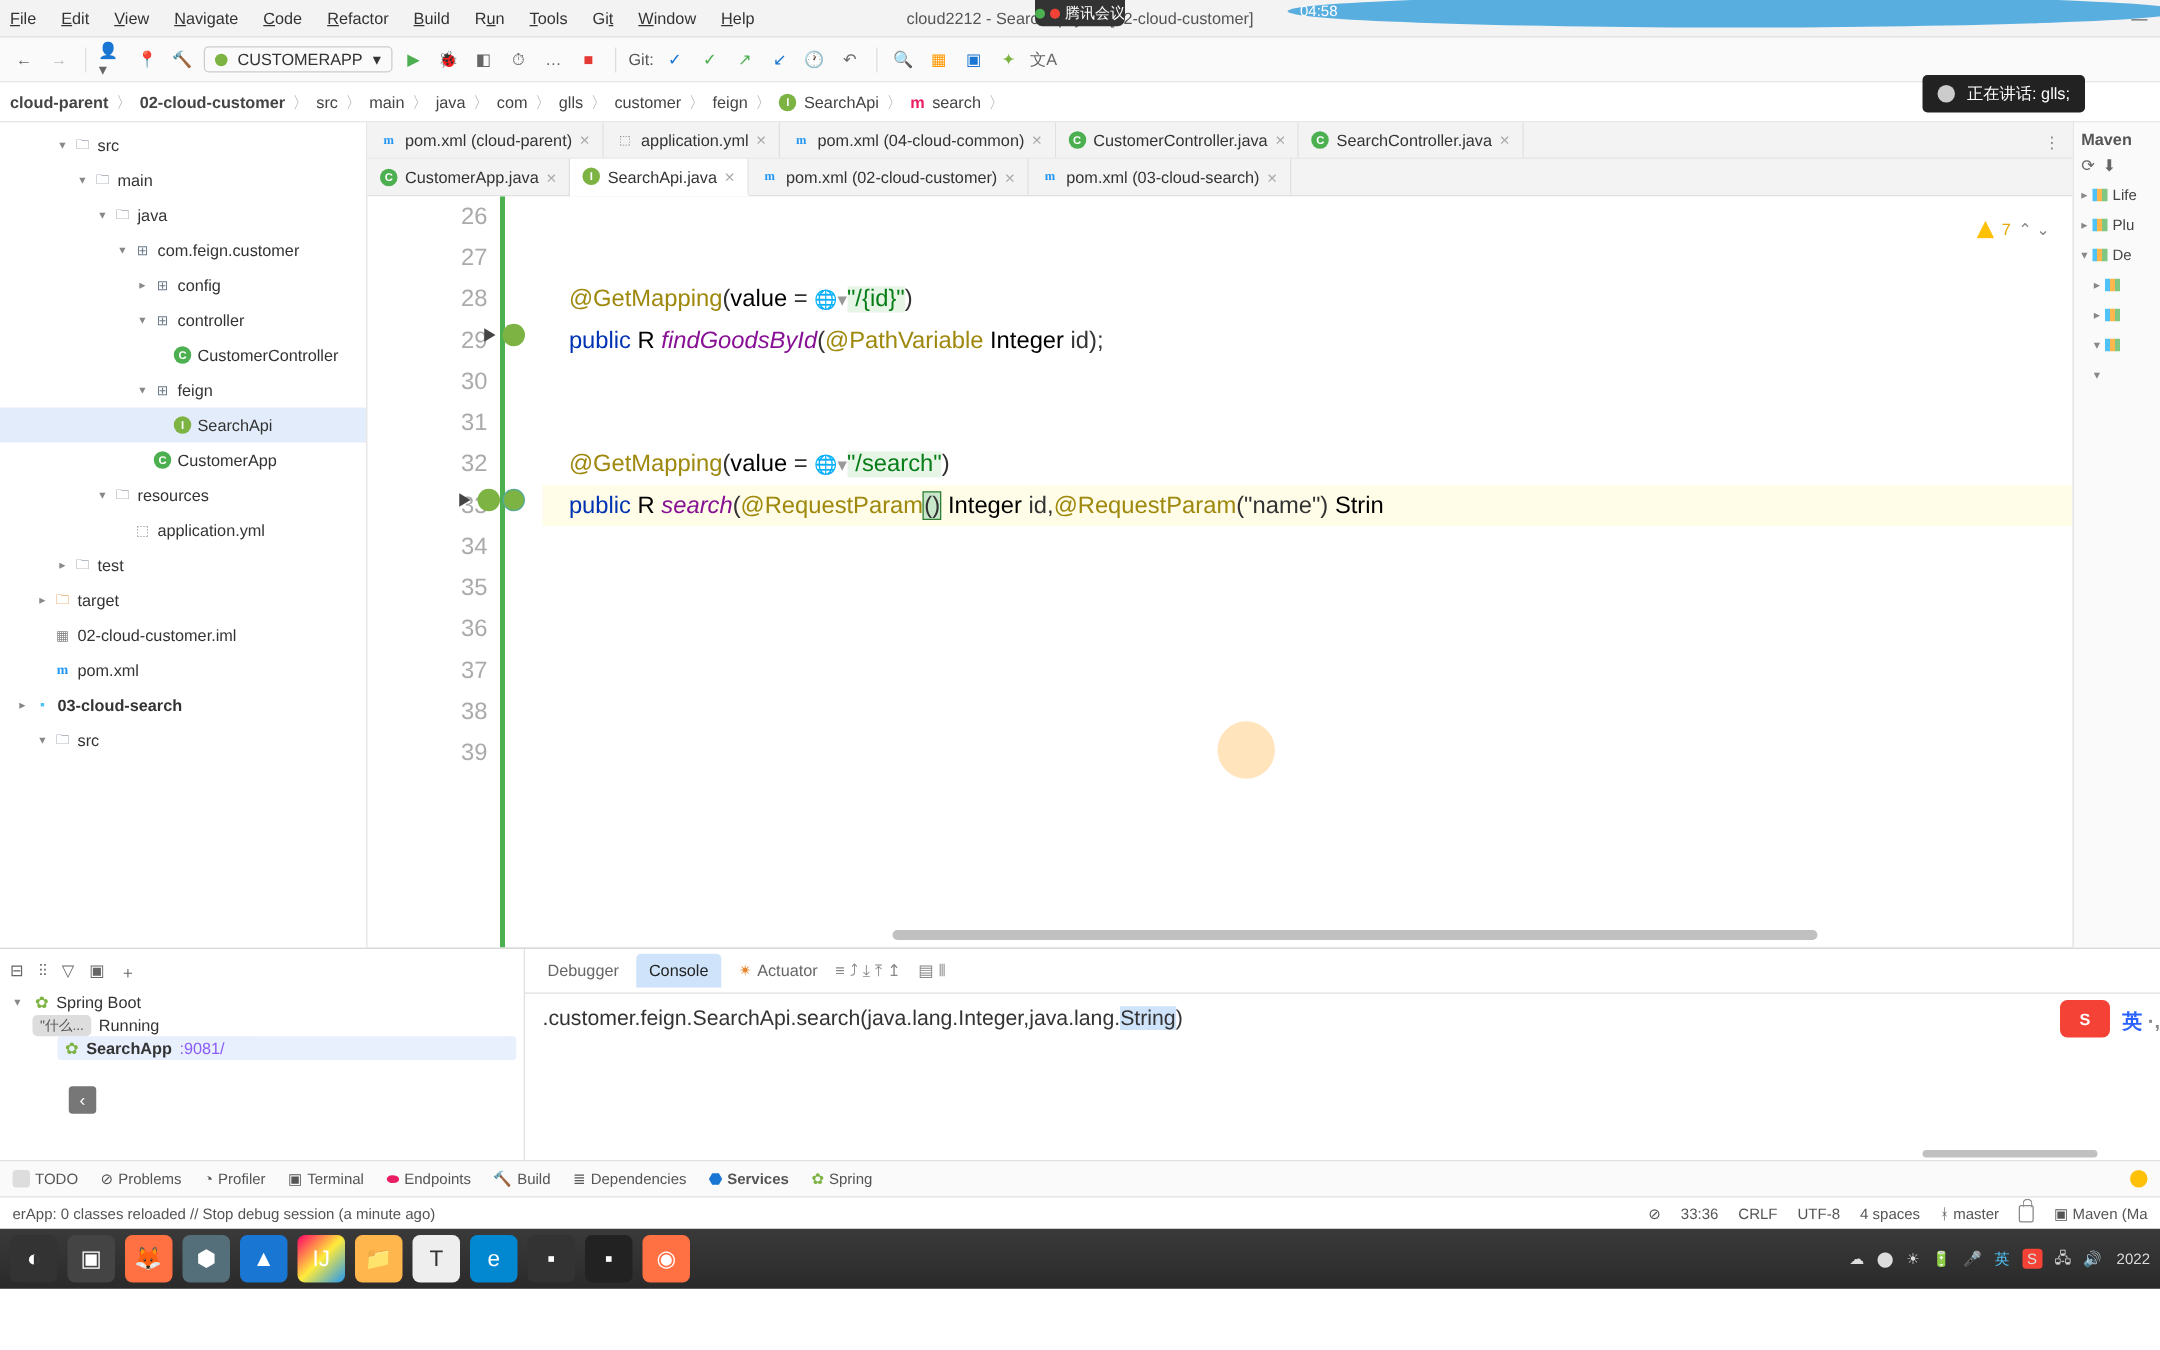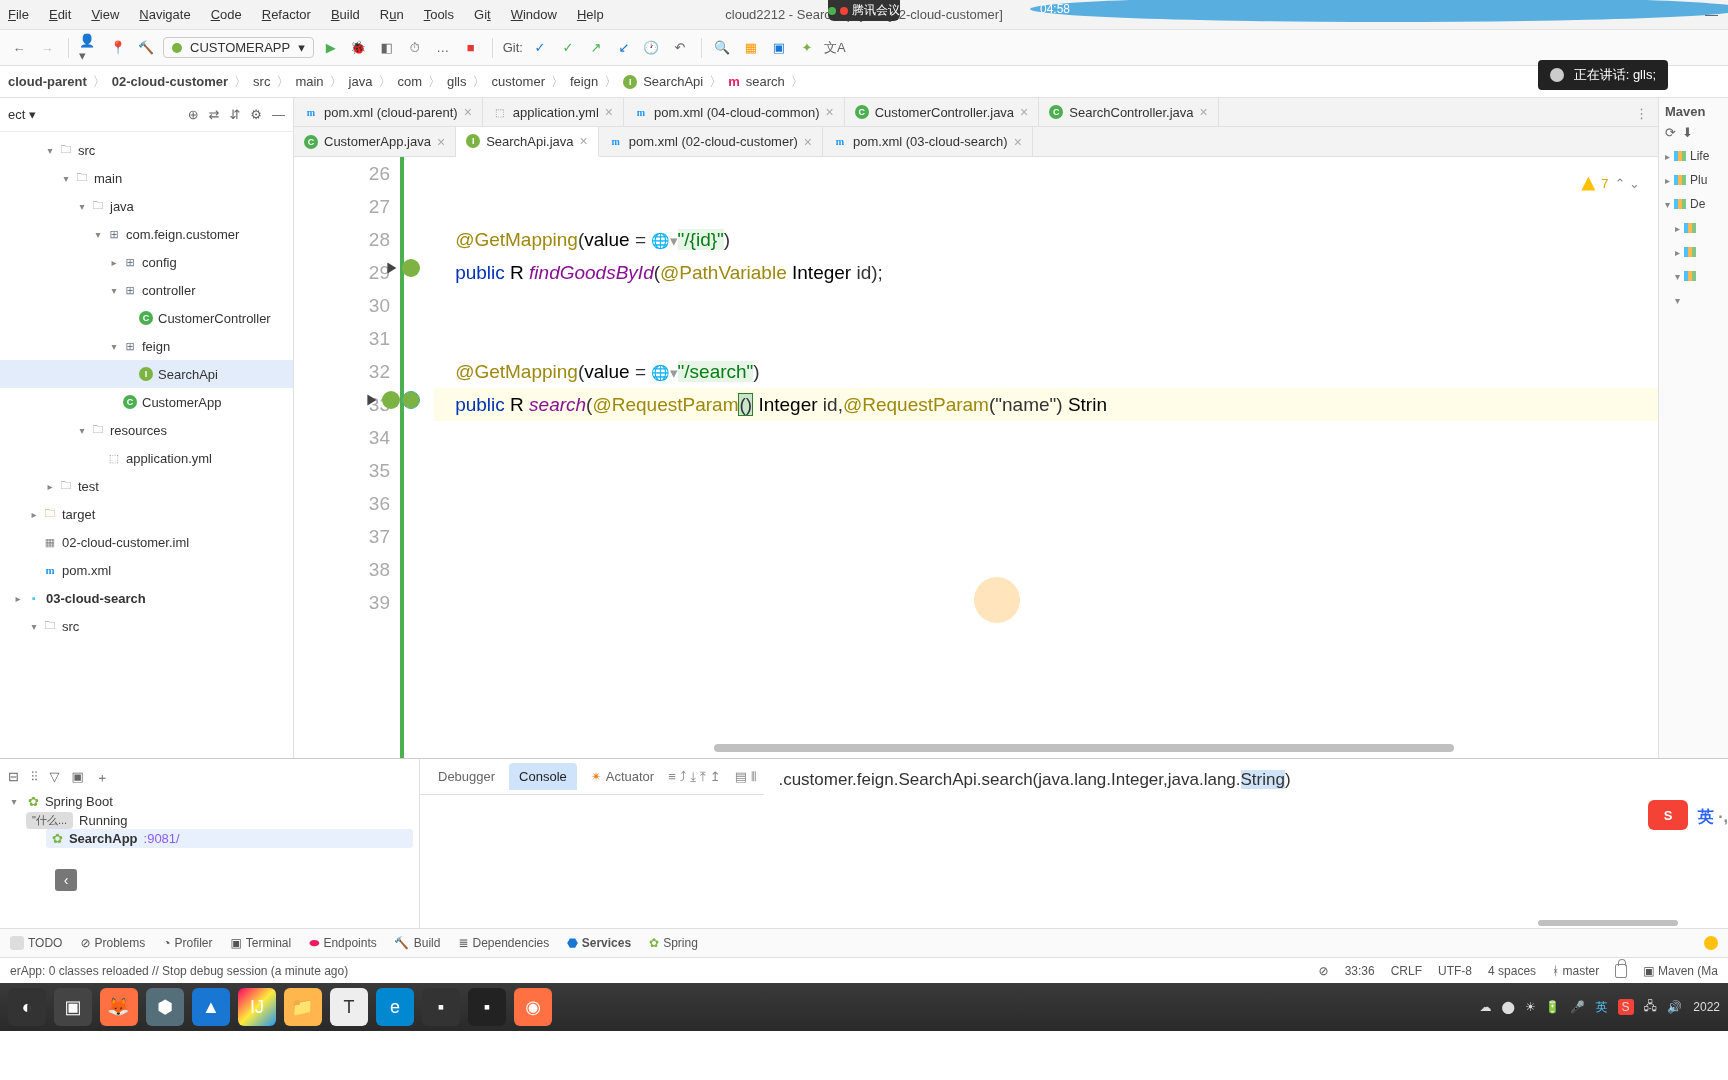--- a/index.html
+++ b/index.html
@@ -81,21 +81,21 @@
 .bottom-panel { height:170px; border-top:1px solid #ccc; display:flex; background:#fff; }
 .run-side { width:420px; border-right:1px solid #e0e0e0; padding:6px; position:relative; }
 .run-toolbar { display:flex; gap:12px; padding:4px 2px; color:#666; }
 .spring-node { display:flex; align-items:center; gap:6px; padding:3px 0; }
 .spring-leaf { color:#7cb342; }
 .running-row { display:flex; align-items:center; gap:6px; margin-left:20px; }
 .gray-pill { background:#ddd; border-radius:4px; padding:1px 6px; font-size:11px; color:#555; }
 .app-row { display:flex; align-items:center; gap:6px; margin-left:40px; background:#e8f0fe; padding:2px 6px; border-radius:3px; }
 .app-row .port { color:#8b5cf6; }
 .chev-back { position:absolute; left:55px; top:110px; width:22px; height:22px; background:#777; color:#fff; border-radius:3px; display:flex; align-items:center; justify-content:center; font-size:14px; }
-.console-side { flex:1; display:flex; }
+.console-side { flex:1; display:flex; flex-direction:column; }
 .console-tabs { display:flex; align-items:center; border-bottom:1px solid #e0e0e0; height:36px; gap:4px; padding:0 8px; }
 .ctab { padding:6px 10px; color:#666; cursor:pointer; }
 .ctab.active { background:#cfe3fa; color:#222; border-radius:4px 4px 0 0; }
 .ctab .actic { color:#e67e22; margin-right:4px; }
 .console-body { flex:1; padding:10px 14px; font-family:Consolas,monospace; font-size:17px; color:#333; }
 .console-body .hl { background:#cfe3fa; }
 .status-tabs { height:28px; display:flex; align-items:center; gap:18px; padding:14px 10px; background:#fafafa; border-top:1px solid #e0e0e0; font-size:12px; }
 .status-tabs .st { display:flex; align-items:center; gap:4px; color:#555; cursor:pointer; }
 .status-tabs .st.active { font-weight:600; }
 .status-tabs .sic { width:14px; height:14px; border-radius:3px; display:inline-block; }
@@ -201,30 +201,20 @@
     <span class="sep">〉</span>
   <span style="color:#e91e63;font-weight:bold;margin-right:2px">m</span>
   <span>search</span>
     <span class="sep">〉</span>
   <div class="time-pill" style="left:1030px;top:-4px">04:58</div>
 </div>
 
 <div class="main-row">
 
   <div class="sidebar">
-    <div class="side-head">
-      <span><span>ect</span> ▾</span>
-      <div class="ctrl">
-        <span>⊕</span>
-        <span>⇄</span>
-        <span>⇵</span>
-        <span>⚙</span>
-        <span>—</span>
-      </div>
-    </div>
     <div class="tree" id="tree">
         <div class="tree-row" style="padding-left: 42px;">
           <span class="tw">▾</span>
           <span class="tic folder">🗀</span>
           <span class="tree-label">src</span>
         </div>
         <div class="tree-row" style="padding-left: 58px;">
           <span class="tw">▾</span>
           <span class="tic folder">🗀</span>
           <span class="tree-label">main</span>

